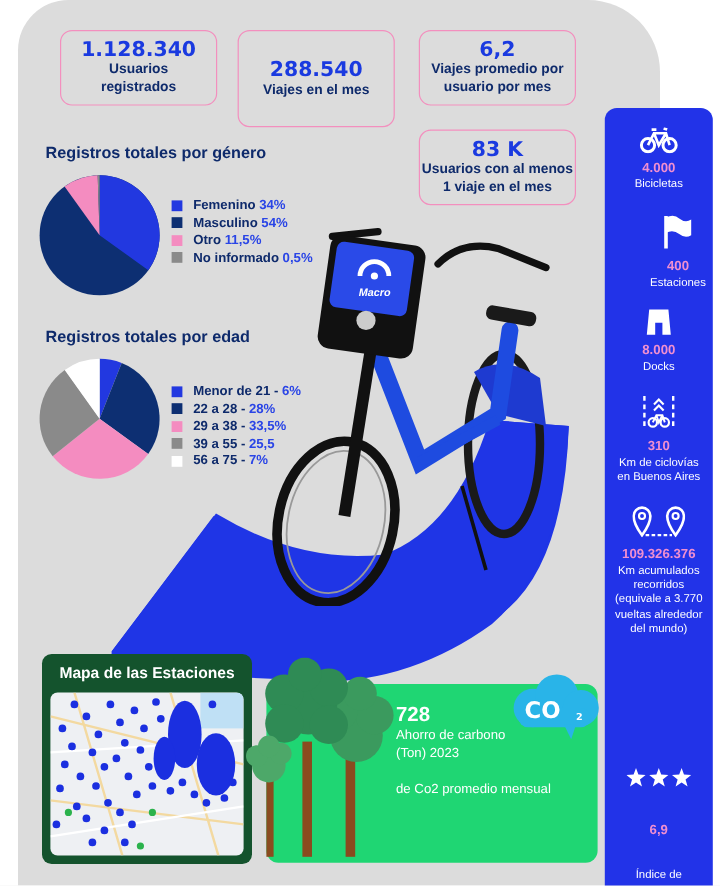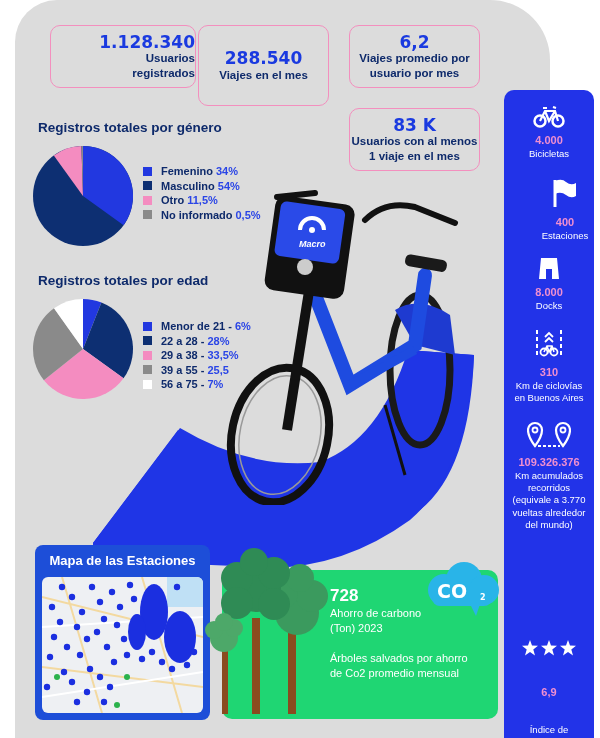--- a/index.html
+++ b/index.html
@@ -37,21 +37,21 @@
     background: #2233e8; border-radius: 10px; color: #ffffff; text-align: center;
     font-family: "Liberation Sans", sans-serif;
   }
   .sb-item { position: absolute; left: 0; width: 90px; display: flex; flex-direction: column; align-items: center; }
   .sb-item .val { color: #f08fd0; font-weight: bold; font-size: 11px; line-height: 1.25; }
   .sb-item .txt { color: #ffffff; font-size: 9.5px; line-height: 1.3; }
   .sb-item svg { display: block; }
 
   .map-card {
     position: absolute; left: 35px; top: 545px; width: 175px; height: 175px;
-    background: #1d4ed8; border-radius: 8px;
+    background: #14532d; border-radius: 8px;
   }
   .map-title { position: absolute; left: 0; top: 8px; width: 175px; text-align: center; color: #fff; font-family: "Liberation Sans", sans-serif; font-weight: bold; font-size: 13px; }
   .map-area { position: absolute; left: 7px; top: 32px; width: 161px; height: 136px; background: #eef0f3; border-radius: 6px; overflow: hidden; }
 
   .eco-card {
     position: absolute; left: 222px; top: 570px; width: 276px; height: 149px;
     background: #1fd673; border-radius: 10px;
   }
   .eco-text { position: absolute; color: #ffffff; font-family: "Liberation Sans", sans-serif; }
   .eco-text .big { font-weight: bold; font-size: 17px; line-height: 1.2; }
@@ -60,21 +60,21 @@
 </head>
 <body>
 
 <div class="panel"></div>
 
 <svg class="arc" viewBox="0 0 600 738">
   <path d="M 93 543 L 178 430 A 130 100 0 0 0 408 350 L 474 355 Q 470 470 420 510 Q 330 570 220 560 Z" fill="#1f35e6"></path>
   <path d="M 93 543 L 180 428 Q 250 470 320 462 Q 380 440 408 350 L 474 355 Q 468 470 410 520 Q 330 578 235 566 L 93 560 Z" fill="#1f35e6"></path>
 </svg>
 
-<div class="stat-box" style="left:50px;top:25px;width:146px;height:63px;align-items:flex-end;">
+<div class="stat-box" style="left:50px;top:25px;width:131px;height:63px;">
   <div class="num">1.128.340</div>
   <div class="lbl">Usuarios</div>
   <div class="lbl">registrados</div>
 </div>
 <div class="stat-box" style="left:198px;top:25px;width:131px;height:81px;">
   <div class="num">288.540</div>
   <div class="lbl">Viajes en el mes</div>
 </div>
 <div class="stat-box" style="left:349px;top:25px;width:131px;height:63px;text-align:right;">
   <div class="num">6,2</div>
@@ -343,15 +343,14 @@
   </g>
   <text x="15" y="38" fill="#fff" font-family="DejaVu Sans, sans-serif" font-weight="bold" font-size="19">CO</text>
   <text x="58" y="40" fill="#fff" font-family="DejaVu Sans, sans-serif" font-weight="bold" font-size="8">2</text>
 </svg>
 <div class="eco-text" style="left:330px;top:586px;">
   <div class="big">728</div>
   <div class="sm">Ahorro de carbono</div>
   <div class="sm">(Ton) 2023</div>
 </div>
 <div class="eco-text" style="left:330px;top:651px;">
-  <div class="sm">Árboles salvados por ahorro</div>
   <div class="sm">de Co2 promedio mensual</div>
 </div>
 
 </body></html>

